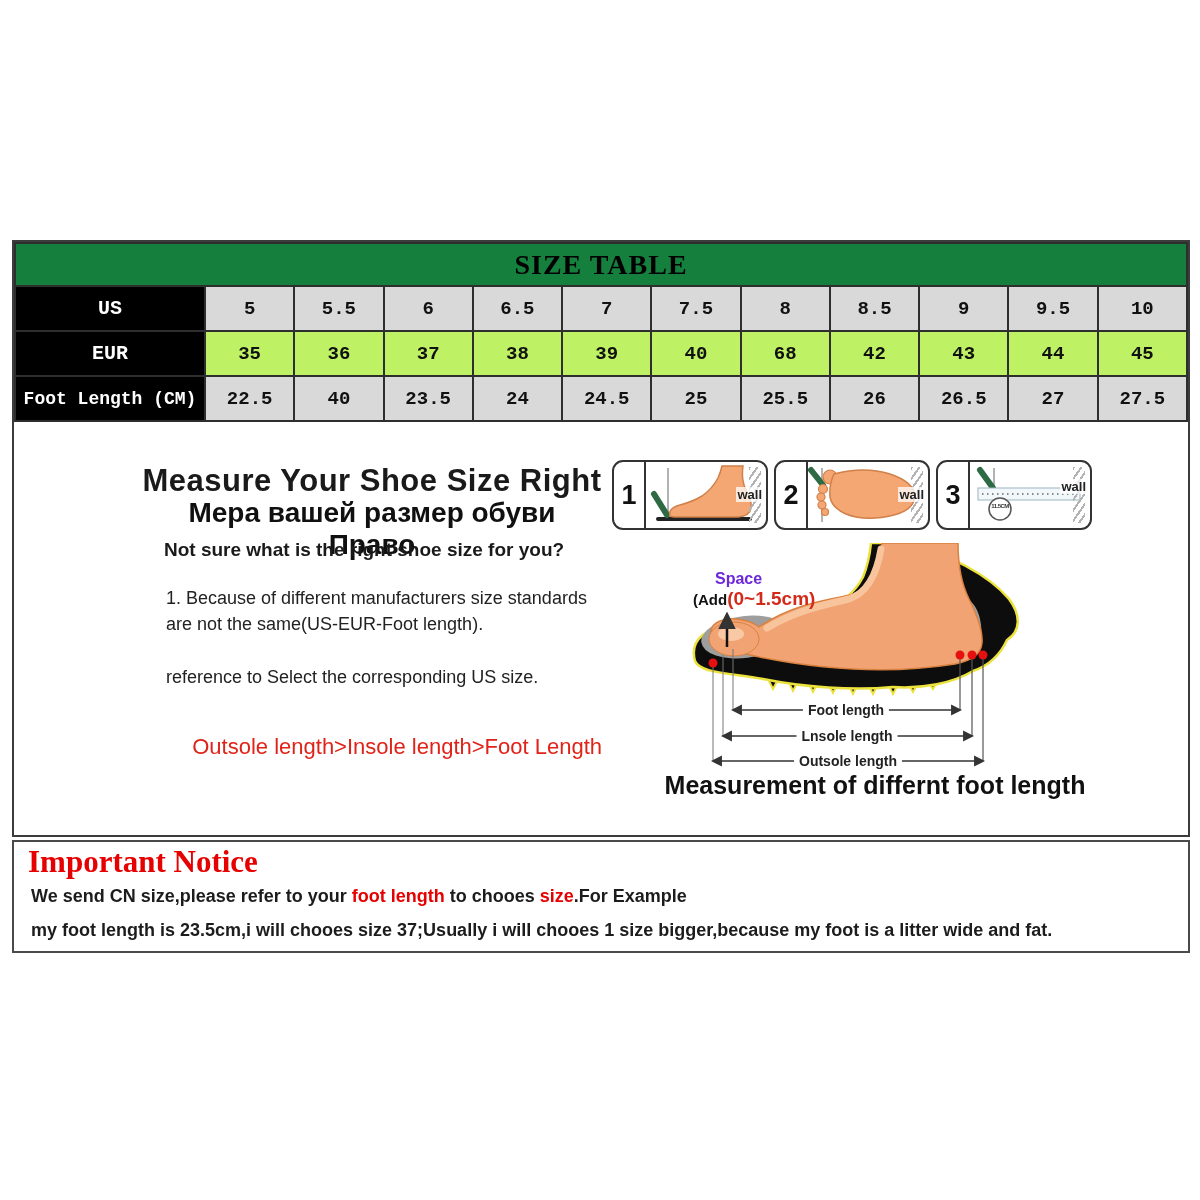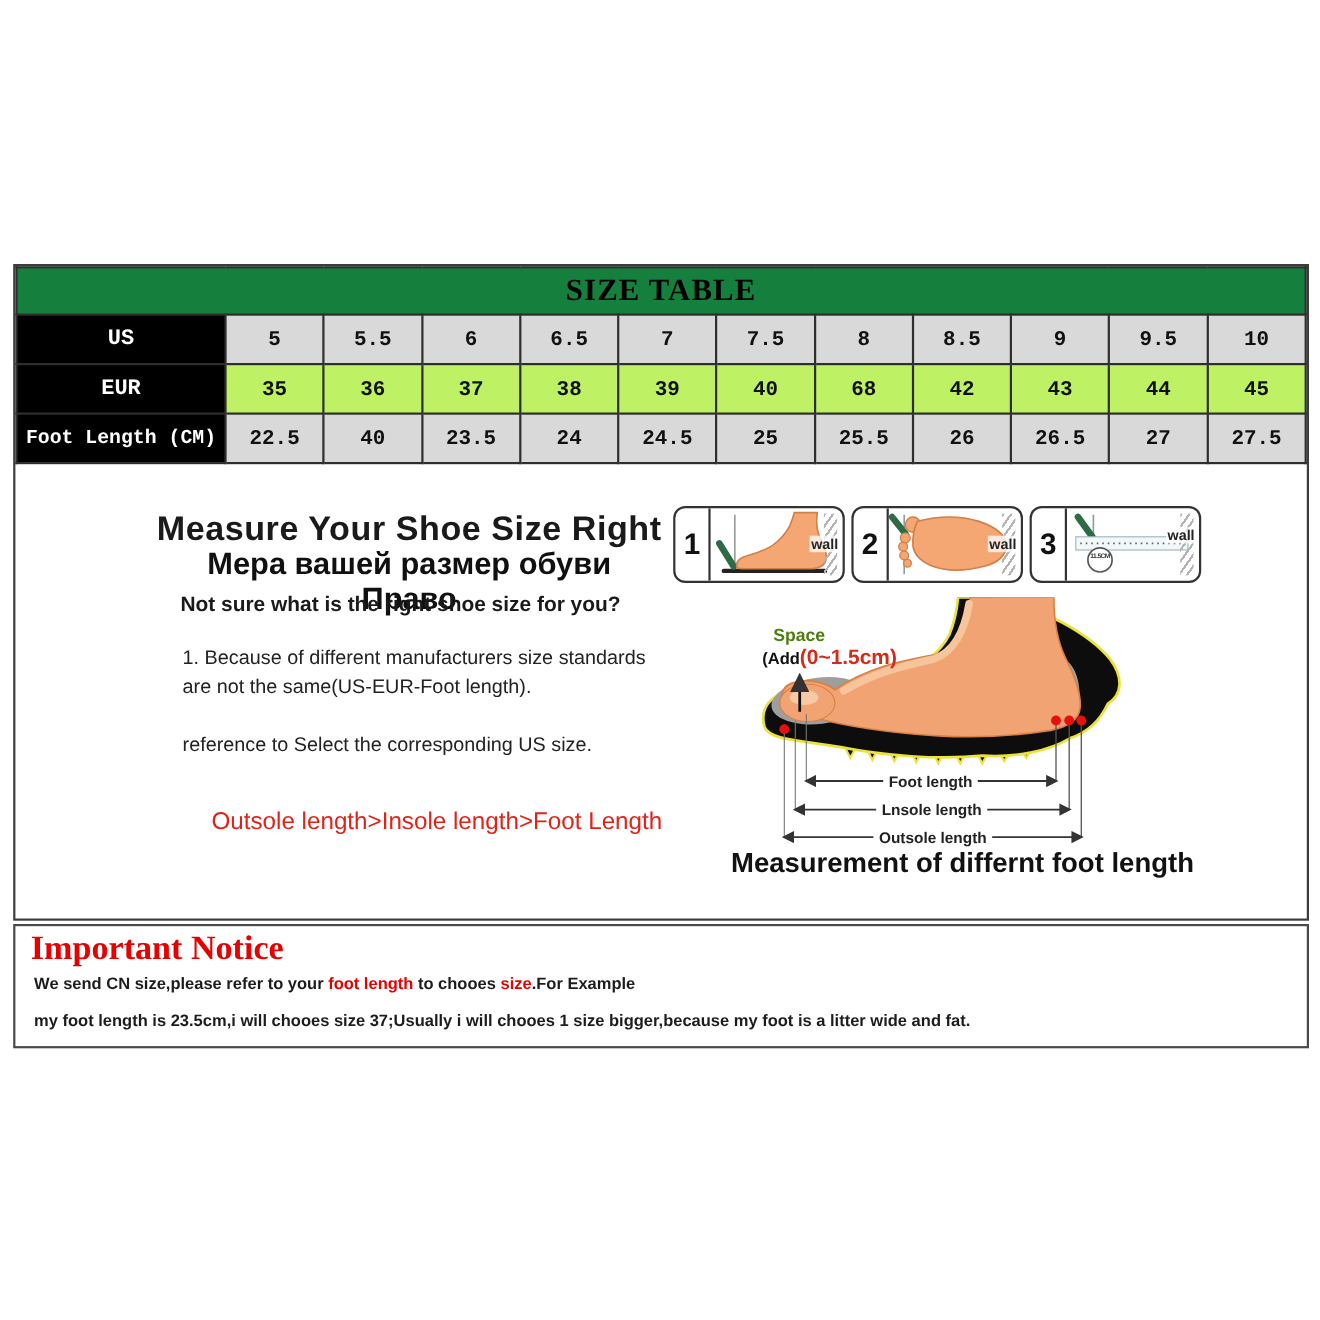--- a/index.html
+++ b/index.html
@@ -45,33 +45,33 @@
   .wall-hatch{position:absolute;right:5px;top:5px;bottom:5px;width:12px;
               background:repeating-linear-gradient(125deg,#b3b3b3 0 2px,transparent 2px 6px);}
   .wall-label{position:absolute;right:3px;top:25px;font-size:13px;font-weight:bold;color:#222;
               background:rgba(255,255,255,.75);padding:0 1px;}
   .ruler-circle-label{position:absolute;left:50px;top:41px;width:24px;text-align:center;
                       font-size:6px;font-weight:bold;color:#333;letter-spacing:-0.5px;}
 
   
   .foot-diagram{position:absolute;left:641px;top:301px;width:440px;height:292px;}
   .fd-svg{position:absolute;left:0;top:0;width:440px;height:265px;}
-  .sp1{left:48px;top:27px;font-size:16px;font-weight:bold;color:#4d7c0f;}
+  .sp1{left:60px;top:27px;font-size:16px;font-weight:bold;color:#6d28d9;}
   .sp2{left:38px;top:45px;font-size:15px;font-weight:bold;color:#111;white-space:nowrap;}
   .sp2 .red{font-size:19px;color:#d42a1a;}
   .alab{position:absolute;transform:translate(-50%,-50%);background:#fff;padding:0 5px;
         font-size:14px;font-weight:bold;color:#222;white-space:nowrap;}
   .fd-caption{left:0;top:228px;width:440px;text-align:center;font-size:25px;font-weight:bold;color:#111;}
 
   
   .notice-box{position:absolute;left:12px;top:840px;width:1178px;height:113px;
               border:2px solid #4a4a4a;background:#fff;box-sizing:border-box;}
   .n-title{left:14px;top:2px;font-family:"Liberation Serif",serif;font-weight:bold;
            font-size:31px;color:#e60000;}
-  .n-line{font-size:15px;font-weight:bold;color:#1c1c1c;white-space:nowrap;}
+  .n-line{font-size:18px;font-weight:bold;color:#1c1c1c;white-space:nowrap;}
   .n-line .red{color:#e60000;}
   .n-line1{left:17px;top:44px;}
   .n-line2{left:17px;top:78px;text-align:right;}
 </style>
 </head>
 <body>
 
 <div class="stage">
 
   <div class="main-box">

